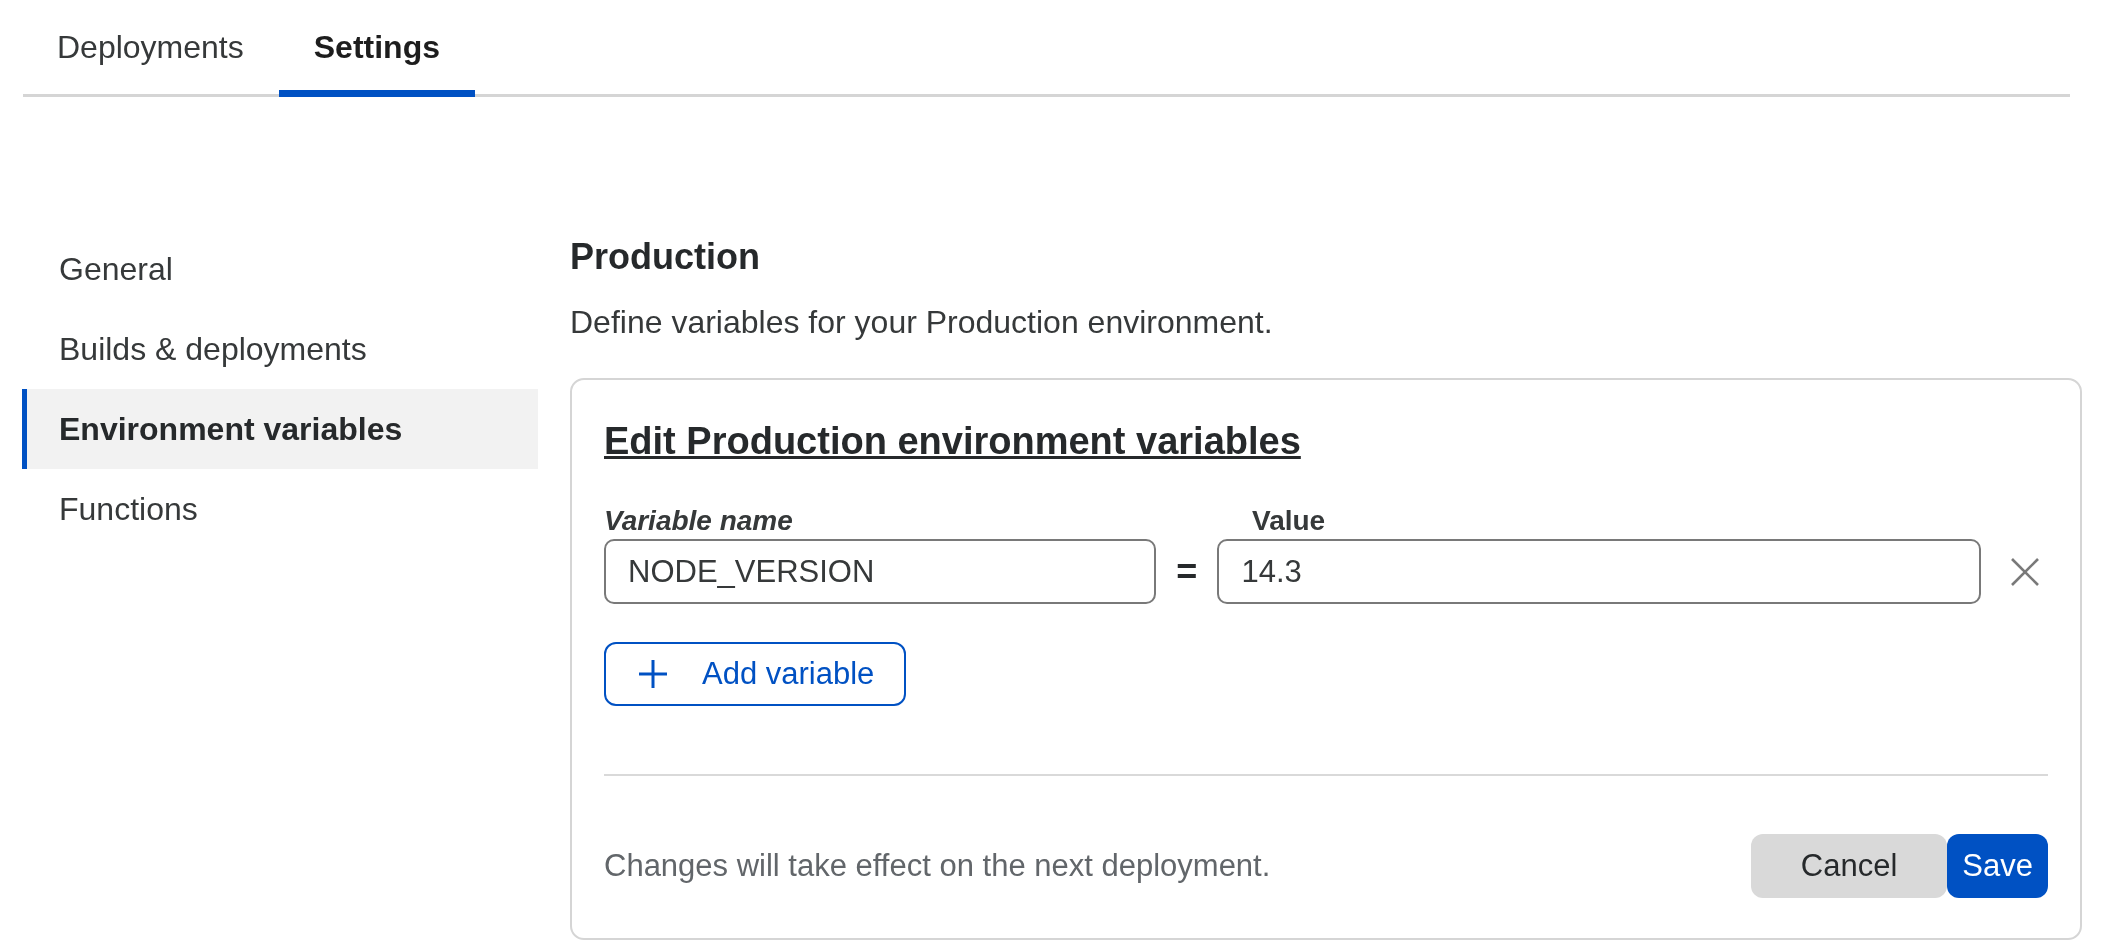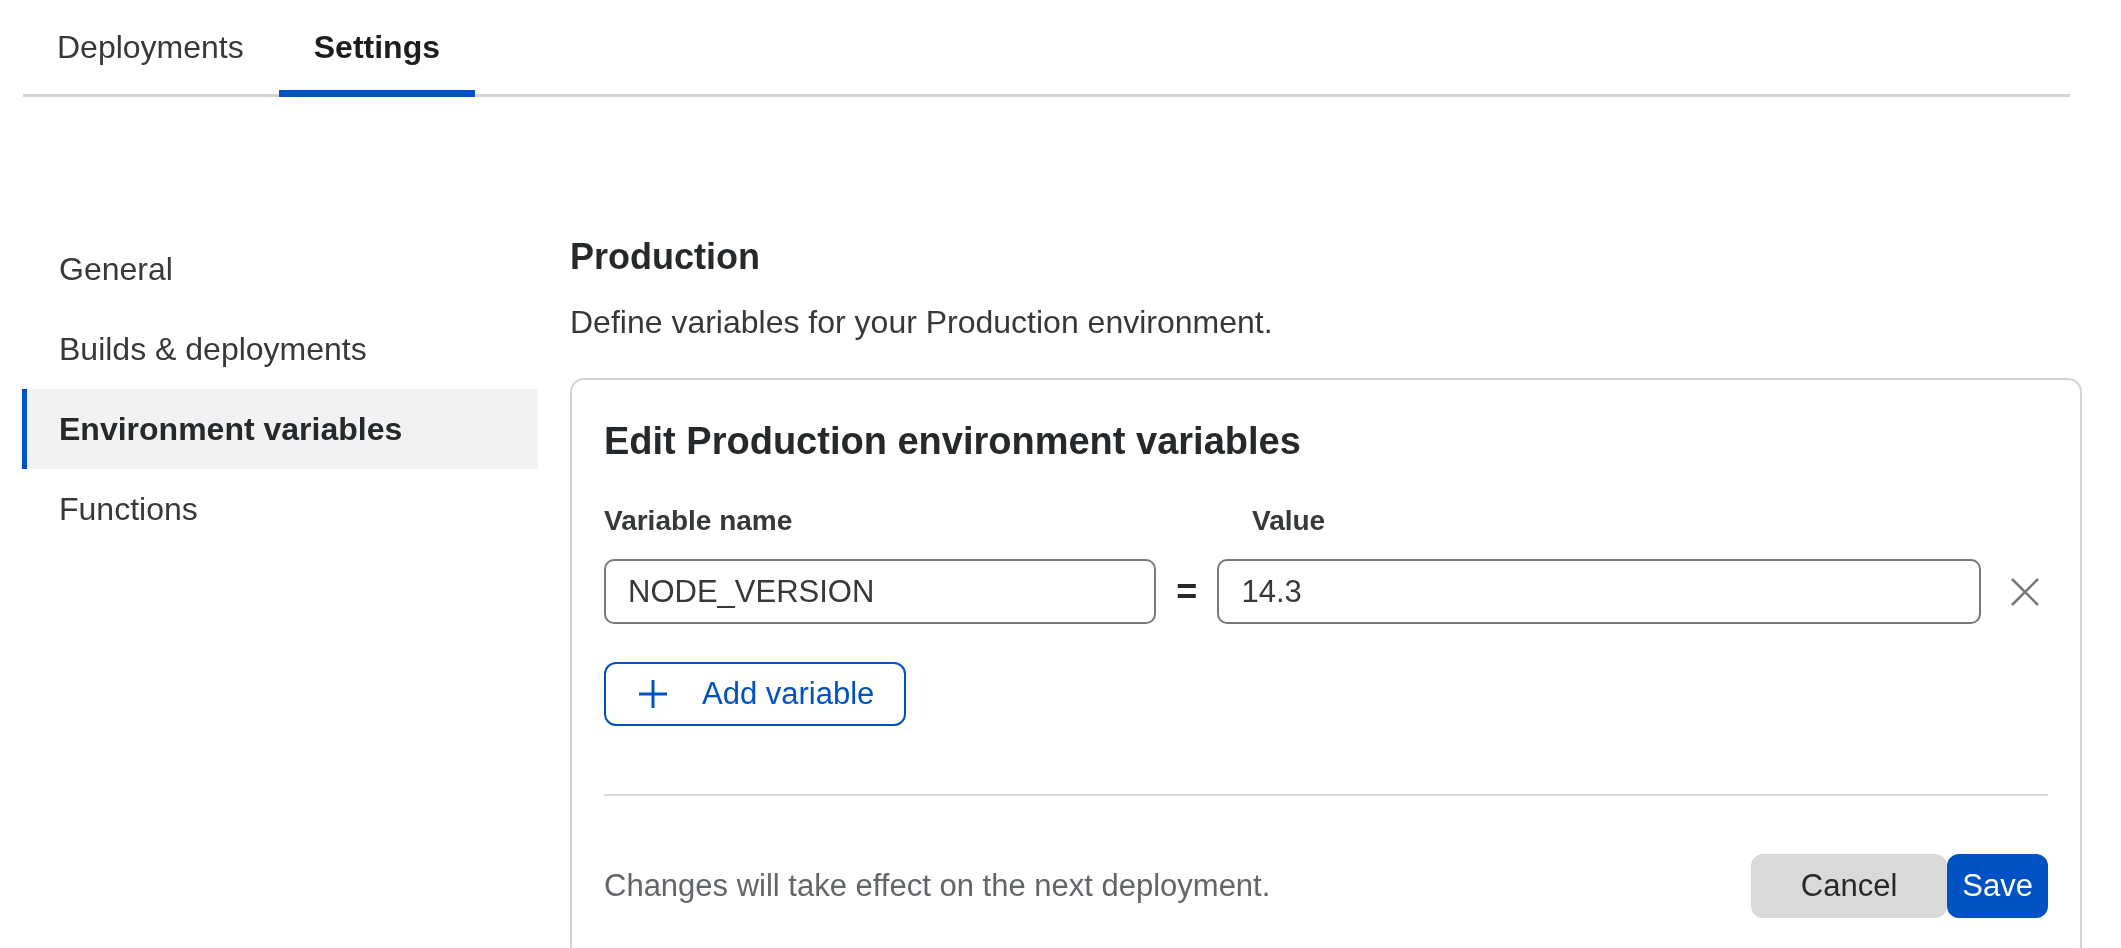--- a/index.html
+++ b/index.html
@@ -25,27 +25,27 @@
                font-size:32px; color:#36393a; border-left:5px solid transparent; cursor:pointer; }
   .side-item.active { background:#f2f2f2; border-left-color:#0051c3; font-weight:700; color:#26292b; }
 
   
   .main { position:absolute; left:570px; top:139px; width:1512px; }
   .section-title { font-size:36px; font-weight:700; color:#26292b; }
   .section-desc { font-size:32px; margin-top:26px; color:#36393a; }
 
   .card { margin-top:37px; border:2px solid #d5d5d5; border-radius:14px;
           padding:40px 32px 40px; background:#fff; }
-  .card-title { font-size:38px; font-weight:700; color:#26292b; }
+  .card-title { font-size:38px; font-weight:700; color:#26292b;text-decoration:underline; }
 
   .labels-row { display:flex; margin-top:42px; font-size:28px; font-weight:700; color:#36393a; }
-  .label-name { width:648px; }
+  .label-name { width:648px;font-style:italic; }
   .label-value { flex:1; }
 
-  .var-row { display:flex; align-items:center; margin-top:22px;justify-content:center; }
+  .var-row { display:flex; align-items:center; margin-top:2px;justify-content:center; }
   .txt-input { height:65px; border:2px solid #797979; border-radius:10px;
                padding:0 22px; font-size:31px; color:#36393a;
                font-family:"Liberation Sans", sans-serif; background:#fff; outline:none; }
   .input-name { width:583px; }
   .equals { width:65px; text-align:center; font-size:36px; font-weight:700; color:#26292b; }
   .input-value { width:807px; }
   .delete-btn { margin-left:22px; width:48px; height:48px; border:none; background:transparent;
                 display:flex; align-items:center; justify-content:center; cursor:pointer; }
 
   .add-btn { margin-top:38px; height:64px; display:inline-flex; align-items:center; gap:32px;

